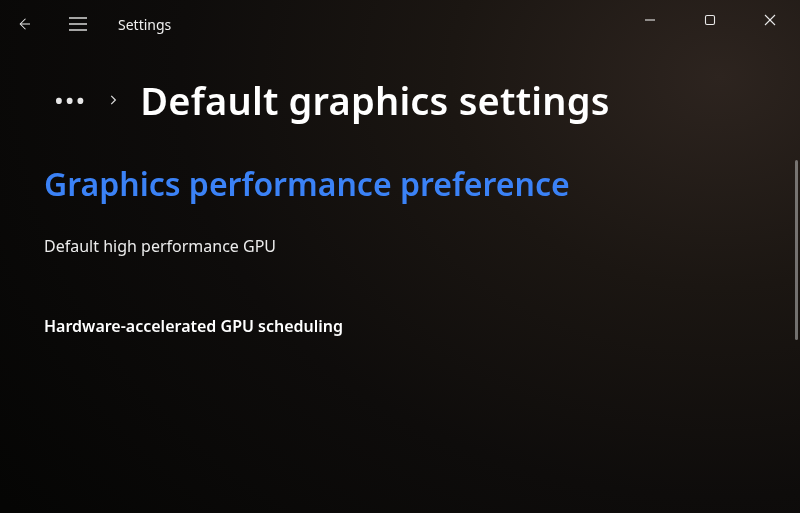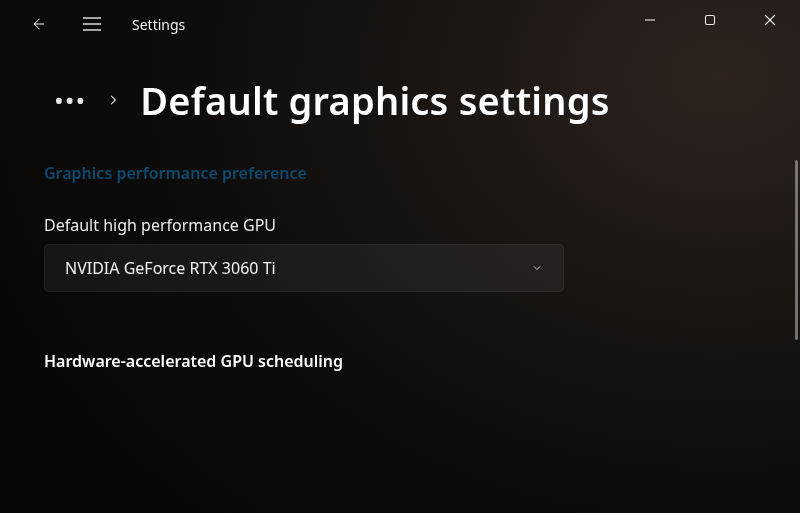--- a/index.html
+++ b/index.html
@@ -7,21 +7,21 @@
   body {
     background: radial-gradient(ellipse 900px 700px at 90% 15%, #2d241f 0%, #1b1612 30%, #0e0c0b 60%, #050504 100%);
     color: #ffffff;
     font-family: "Segoe UI", "Segoe UI Variable", system-ui, sans-serif;
     position: relative;
   }
   .titlebar {
     height: 48px;
     display: flex;
     align-items: center;
-    padding-left: 18px;
+    padding-left: 4px;
   }
   .tb-back {
     width: 40px; height: 40px;
     display: flex; align-items: center; justify-content: center;
     color: #e8e8e8;
   }
   .tb-menu {
     width: 40px; height: 40px;
     display: flex; align-items: center; justify-content: center;
     margin-left: 14px;
@@ -66,23 +66,23 @@
   .bc-chevron {
     display: flex; align-items: center; justify-content: center;
   }
   .page-title {
     font-size: 38px;
     font-weight: 600;
     color: #ffffff;
     letter-spacing: 0.2px;
   }
   .section-heading {
-    font-size: 16px;
+    font-size: 32px;
     font-weight: 600;
-    color: #0c4a6e;
+    color: #3b82f6;
     margin-bottom: 30px;
   }
   .field-label {
     font-size: 16px;
     font-weight: 400;
     color: #ececec;
     margin-bottom: 8px;
   }
   .dropdown {
     width: 520px;
@@ -173,27 +173,19 @@
         <path d="M9 5l7 7-7 7"></path>
       </svg>
     </span>
     <span class="page-title">Default graphics settings</span>
   </div>
 
   <div class="section-heading">Graphics performance preference</div>
 
   <div class="field-label">Default high performance GPU</div>
 
-  <div class="dropdown">
-    <span>NVIDIA GeForce RTX 3060 Ti</span>
-    <span class="chev">
-      <svg width="12" height="12" viewBox="0 0 24 24" fill="none" stroke="#d0d0d0" stroke-width="2">
-        <path d="M6 9l6 6 6-6"></path>
-      </svg>
-    </span>
-  </div>
 
   <div class="section-2-heading">Hardware-accelerated GPU scheduling</div>
 
 
 </div>
 
 <div class="scrollbar-indicator"></div>
 
 </body></html>

